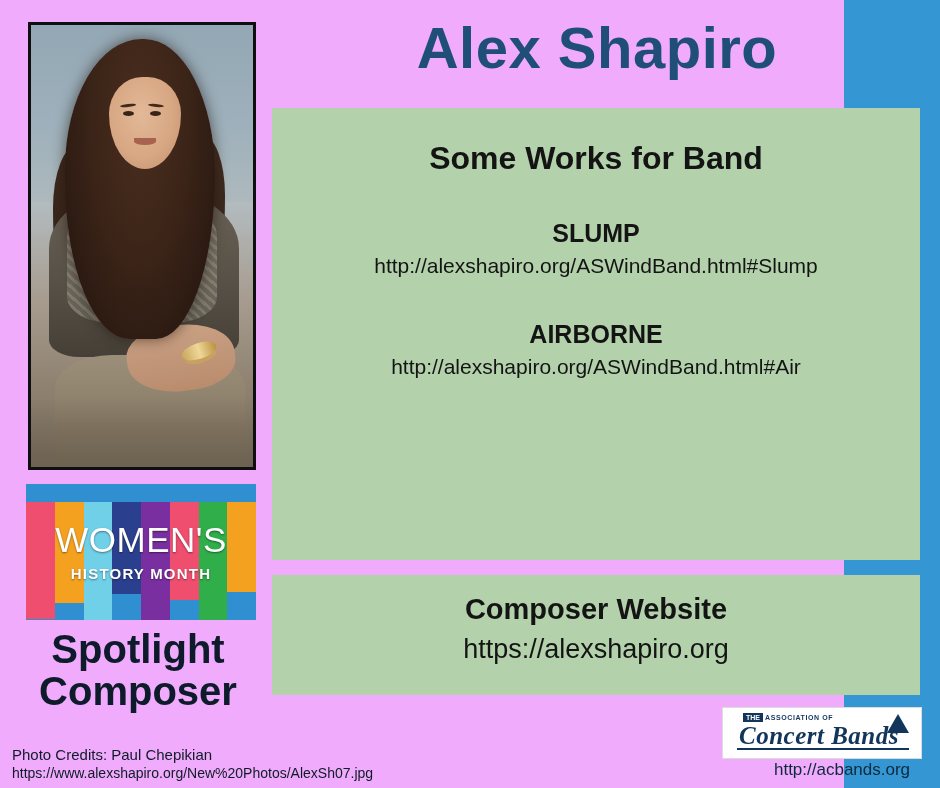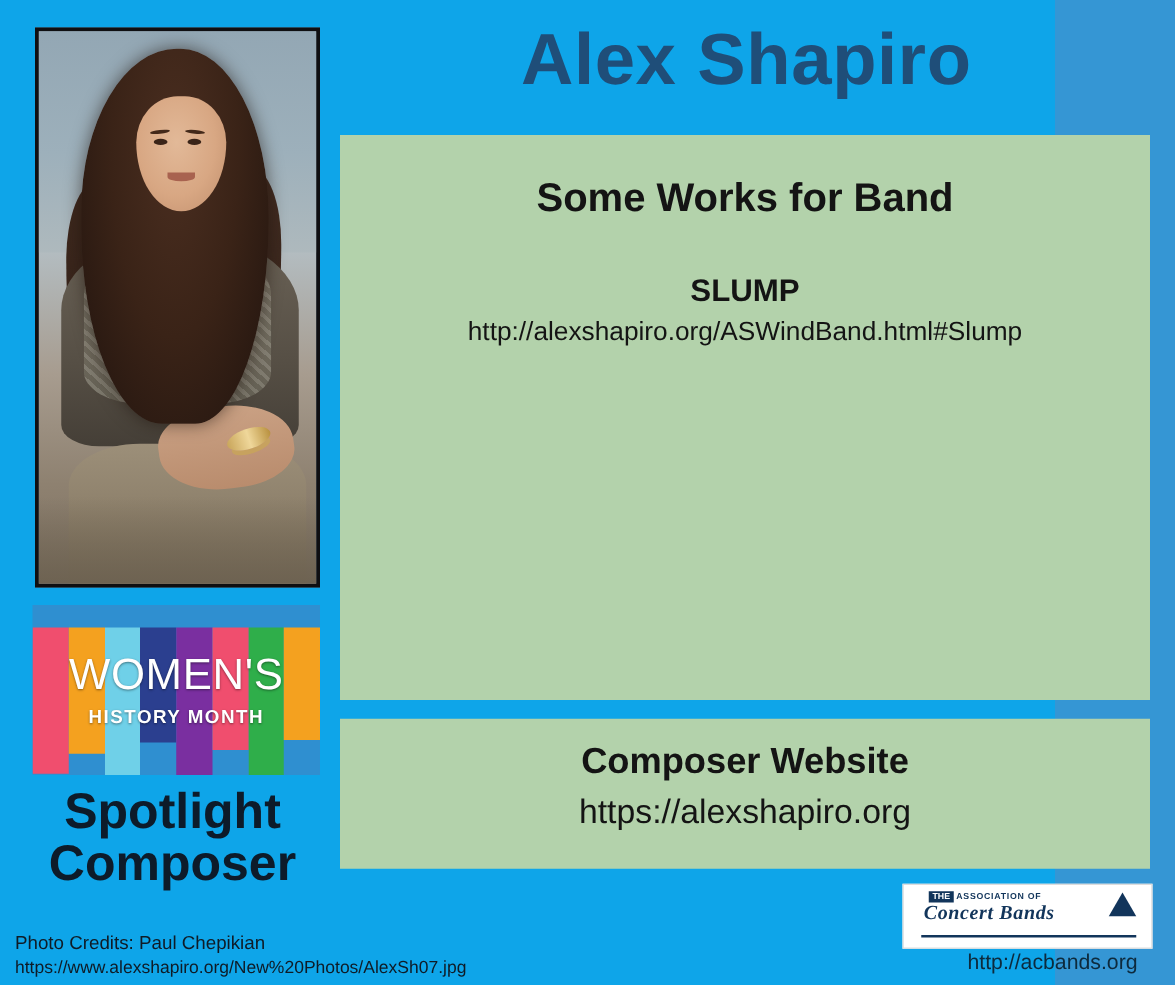--- a/index.html
+++ b/index.html
@@ -12,21 +12,21 @@
     background: #3596d4;
     font-family: "Liberation Sans", sans-serif;
     overflow: hidden;
     position: relative;
   }
   .slide {
     position: absolute;
     left: 0; top: 0;
     width: 844px;
     height: 788px;
-    background: #0ea5e9;
+    background: #f0abfc;
   }
 
   
   .photo-frame {
     position: absolute;
     left: 28px;
     top: 22px;
     width: 228px;
     height: 448px;
     border: 3px solid #0f0f12;
@@ -340,21 +340,21 @@
     color: #12355b;
     background: #12355b;
     color: #fff;
     padding: 1px 3px;
   }
   .acb-main {
     position: absolute;
     left: 16px;
     top: 14px;
     font-family: "Liberation Serif", serif;
-    font-size: 16px;
+    font-size: 25px;
     font-weight: bold;
     font-style: italic;
     color: #12355b;
     letter-spacing: 0.5px;
   }
   .acb-tri {
     position: absolute;
     right: 12px;
     top: 6px;
     width: 0; height: 0;
@@ -410,20 +410,24 @@
   <div class="title">Alex Shapiro</div>
 
   <div class="panel-main">
     <div class="panel-head">Some Works for Band</div>
 
     <div class="work">
       <div class="work-title">SLUMP</div>
       <div class="work-url">http://alexshapiro.org/ASWindBand.html#Slump</div>
     </div>
 
+    <div class="work">
+      <div class="work-title">AIRBORNE</div>
+      <div class="work-url">http://alexshapiro.org/ASWindBand.html#Air</div>
+    </div>
   </div>
 
   <div class="panel-site">
     <div class="site-head">Composer Website</div>
     <div class="site-url">https://alexshapiro.org</div>
   </div>
 
   <div class="whm">
     <div class="whm-bars">
       <span style="background:#f04e6e;height:86%"></span>

